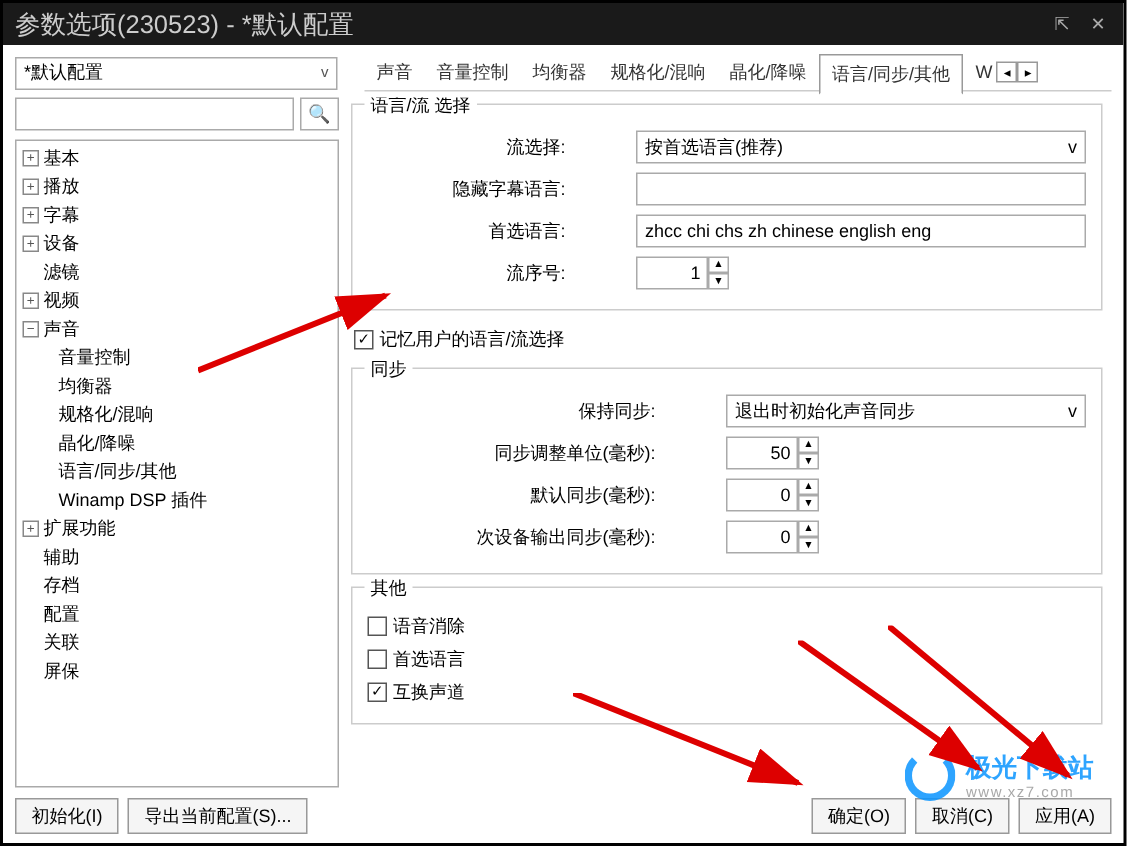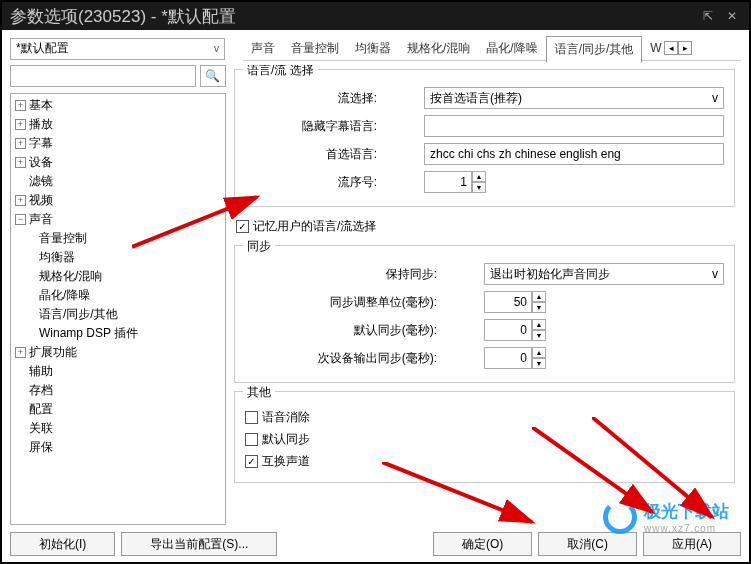--- a/index.html
+++ b/index.html
@@ -41,21 +41,21 @@
 .txt { width: 100%; height: 22px; border: 1px solid #aaa; padding: 0 5px; }
 .spinner { display: inline-flex; }
 .spinner input { width: 48px; height: 22px; border: 1px solid #aaa; text-align: right; padding: 0 4px; }
 .spinner .spinbtns { display: flex; flex-direction: column; }
 .spinner .spinbtns div { width: 14px; height: 11px; border: 1px solid #aaa; font-size: 7px; display: flex; align-items: center; justify-content: center; cursor: pointer; }
 
 .chk-row { display: flex; align-items: center; height: 22px; gap: 4px; }
 .chk { width: 13px; height: 13px; border: 1px solid #555; display: flex; align-items: center; justify-content: center; font-size: 10px; cursor: pointer; }
 
 .footer { position: absolute; bottom: 6px; left: 8px; right: 8px; display: flex; align-items: center; gap: 6px; }
-.fbtn { height: 24px; border: 1px solid #999; padding: 0 28px; display: flex; align-items: center; cursor: pointer; background: #f5f5f5; }
+.fbtn { height: 24px; border: 1px solid #999; padding: 0 10px; display: flex; align-items: center; cursor: pointer; background: #f5f5f5; }
 .footer .spacer-f { flex: 1; }
 
 .watermark { position: absolute; right: 20px; bottom: 28px; pointer-events: none; opacity: 0.85; }
 .watermark .swirl { width: 34px; height: 34px; border: 5px solid #0a95ff; border-top-color: transparent; border-radius: 50%; display: inline-block; vertical-align: middle; }
 .watermark .wm-text { display: inline-block; vertical-align: middle; margin-left: 4px; }
 .watermark .wm1 { color: #0a95ff; font-size: 17px; font-weight: bold; }
 .watermark .wm2 { color: #999; font-size: 10px; letter-spacing: 1px; display:block; }
 
 .arrow { position: absolute; pointer-events: none; }
 </style>
@@ -253,21 +253,21 @@
     </div>
 
     <div class="group">
       <div class="legend">其他</div>
       <div class="chk-row">
           <div class="chk"></div>
           <span>语音消除</span>
         </div>
       <div class="chk-row">
           <div class="chk"></div>
-          <span>默认同步</span>
+          <span>首选语言</span>
         </div>
       <div class="chk-row">
           <div class="chk">✓</div>
           <span>互换声道</span>
         </div>
     </div>
   </div>
 </div>
 
 <div class="footer">

